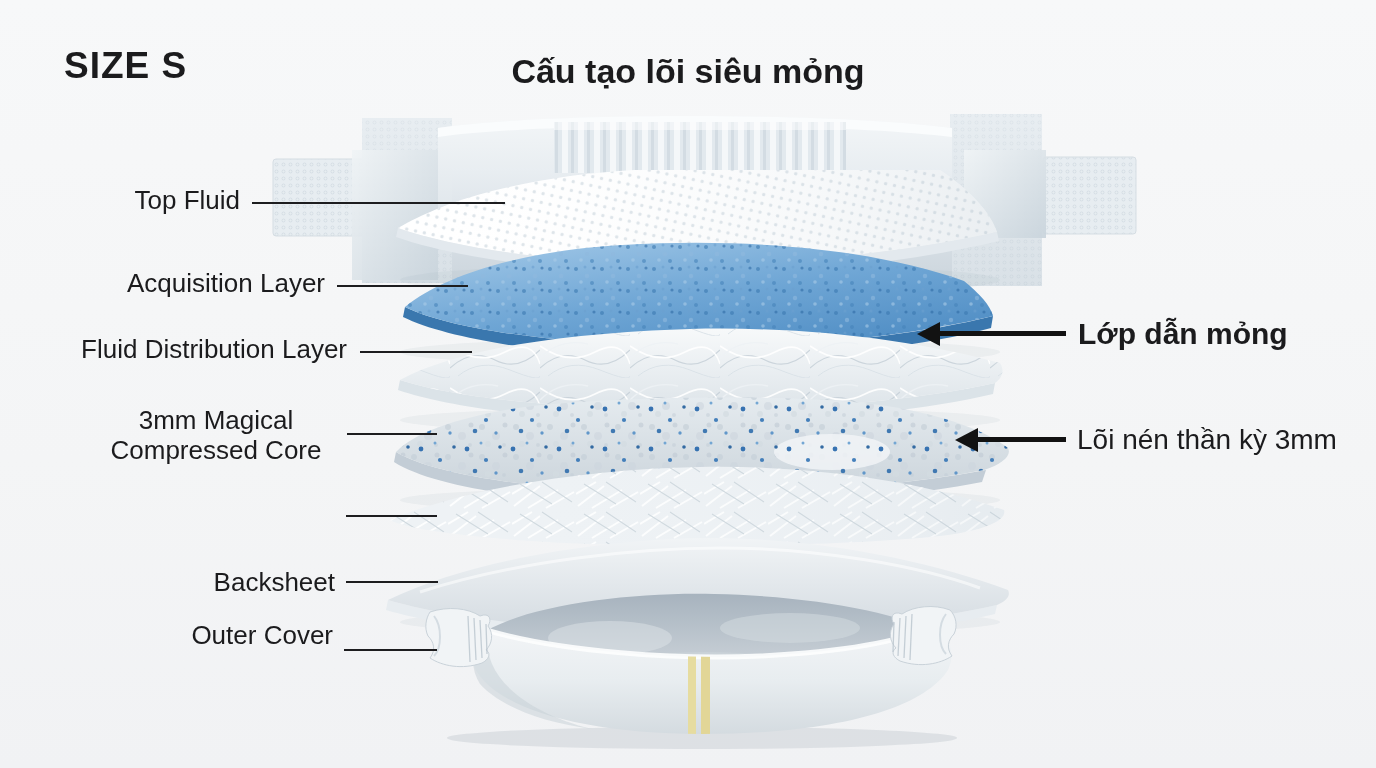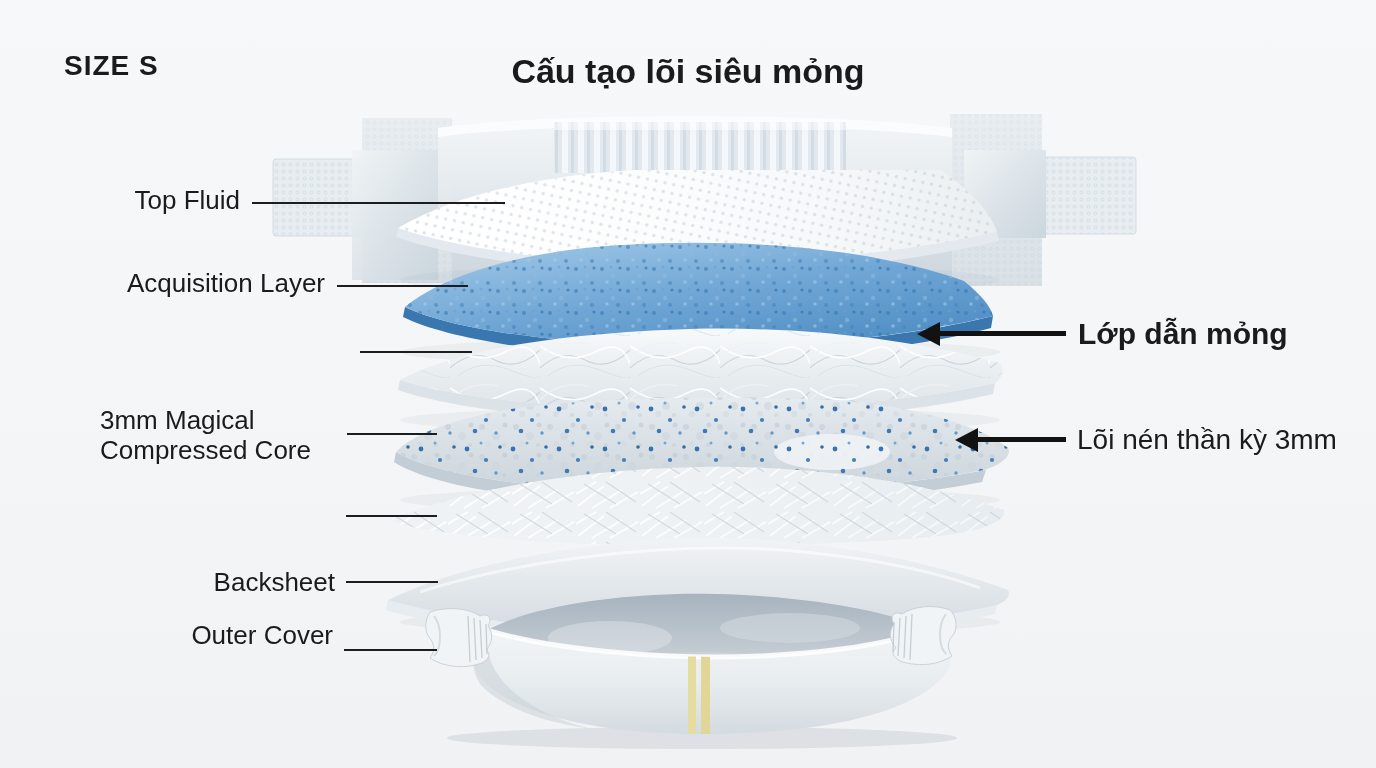--- a/index.html
+++ b/index.html
@@ -4,31 +4,31 @@
 <style>
   html,body{margin:0;padding:0;background:#eceeef;}
   .stage{
     position:relative;width:1376px;height:768px;overflow:hidden;
     background:linear-gradient(180deg,#f7f8f9 0%,#f4f5f6 60%,#f1f2f4 100%);
     font-family:"Liberation Sans","DejaVu Sans",sans-serif;color:#1b1b1d;
   }
   svg.art{position:absolute;left:0;top:0;}
   .size-label{
     position:absolute;left:64px;top:66px;transform:translateY(-50%);
-    font-size:28px;font-weight:bold;letter-spacing:1px;white-space:nowrap;
+    font-size:37px;font-weight:bold;letter-spacing:1px;white-space:nowrap;
   }
   .title{
     position:absolute;left:688px;top:71px;transform:translate(-50%,-50%);
     font-size:34px;font-weight:bold;margin:0;white-space:nowrap;
   }
   .lbl{
     position:absolute;font-size:26px;line-height:1.15;transform:translateY(-50%);
     white-space:nowrap;color:#1b1b1d;
   }
-  .lbl.wrap{white-space:normal;text-align:left;}
+  .lbl.wrap{white-space:normal;text-align:center;}
   .line{position:absolute;height:2px;background:#1d1d1f;}
   .rlbl{position:absolute;transform:translateY(-50%);white-space:nowrap;}
   .rlbl.b{font-size:30px;font-weight:bold;}
   .rlbl.r{font-size:28px;}
   .arrow{position:absolute;height:5px;background:#121212;}
   .arrow::before{
     content:"";position:absolute;left:-23px;top:50%;transform:translateY(-50%);
     width:0;height:0;border-top:12px solid transparent;border-bottom:12px solid transparent;
     border-right:23px solid #121212;
   }
@@ -237,20 +237,21 @@
 
   <div class="size-label">SIZE S</div>
   <h1 class="title">Cấu tạo lõi siêu mỏng</h1>
 
   <div class="lbl ll0">Top Fluid</div>
   <div class="line ln0"></div>
 
   <div class="lbl ll1">Acquisition Layer</div>
   <div class="line ln1"></div>
 
+  <div class="lbl ll2">Fluid Distribution Layer</div>
   <div class="line ln2"></div>
 
   <div class="lbl wrap ll3">3mm Magical Compressed Core</div>
   <div class="line ln3"></div>
 
   <div class="line ln4"></div>
 
   <div class="lbl ll5">Backsheet</div>
   <div class="line ln5"></div>
 

